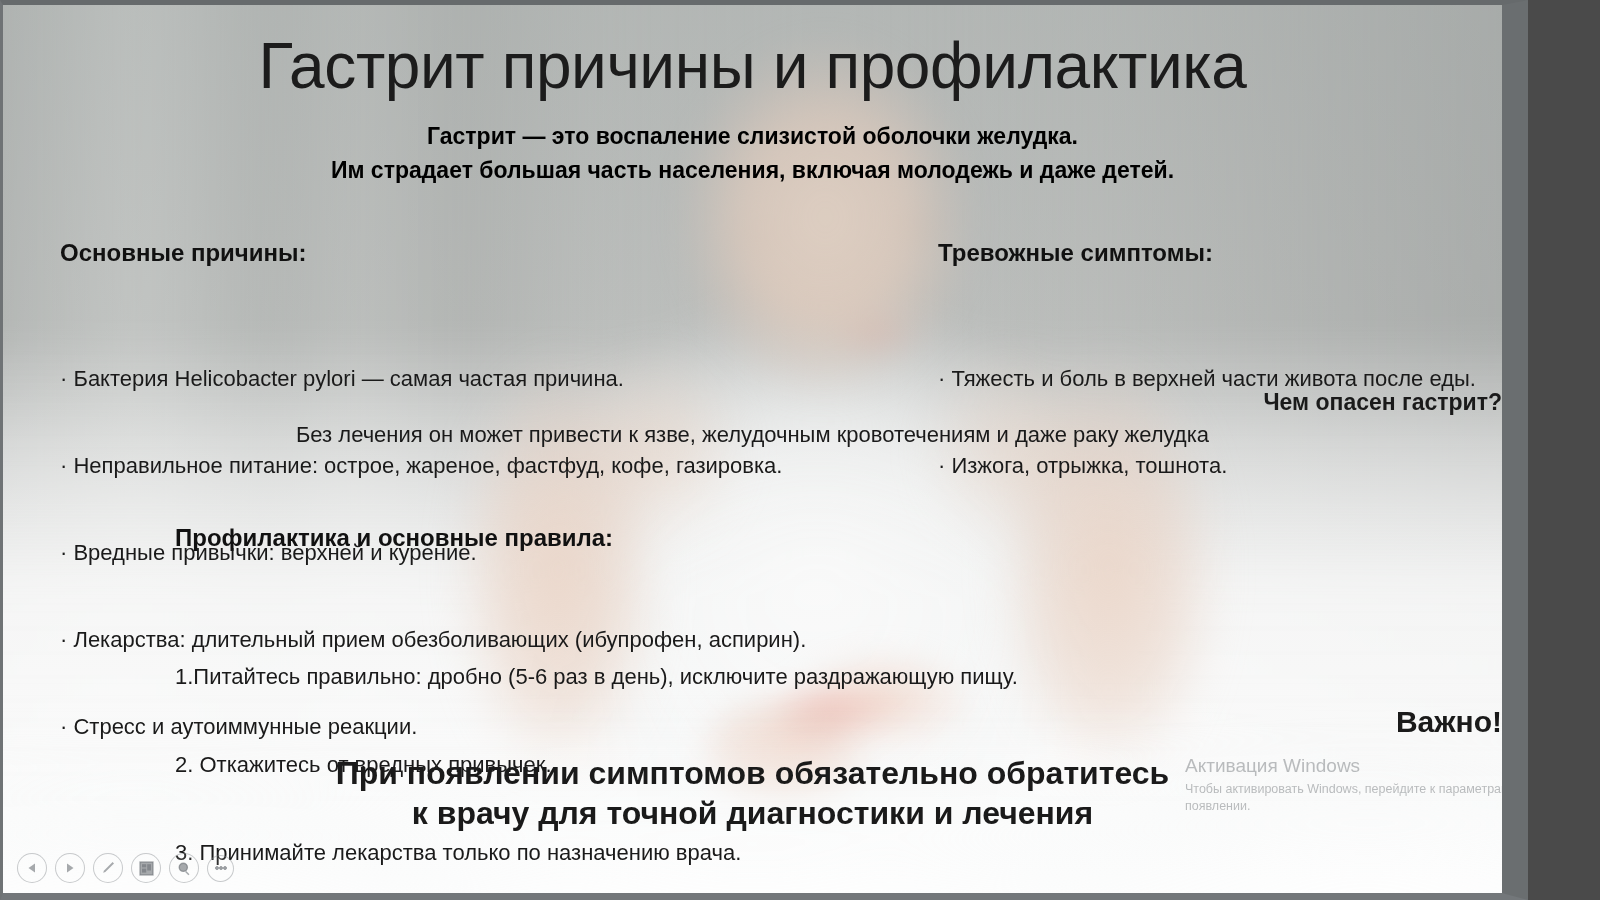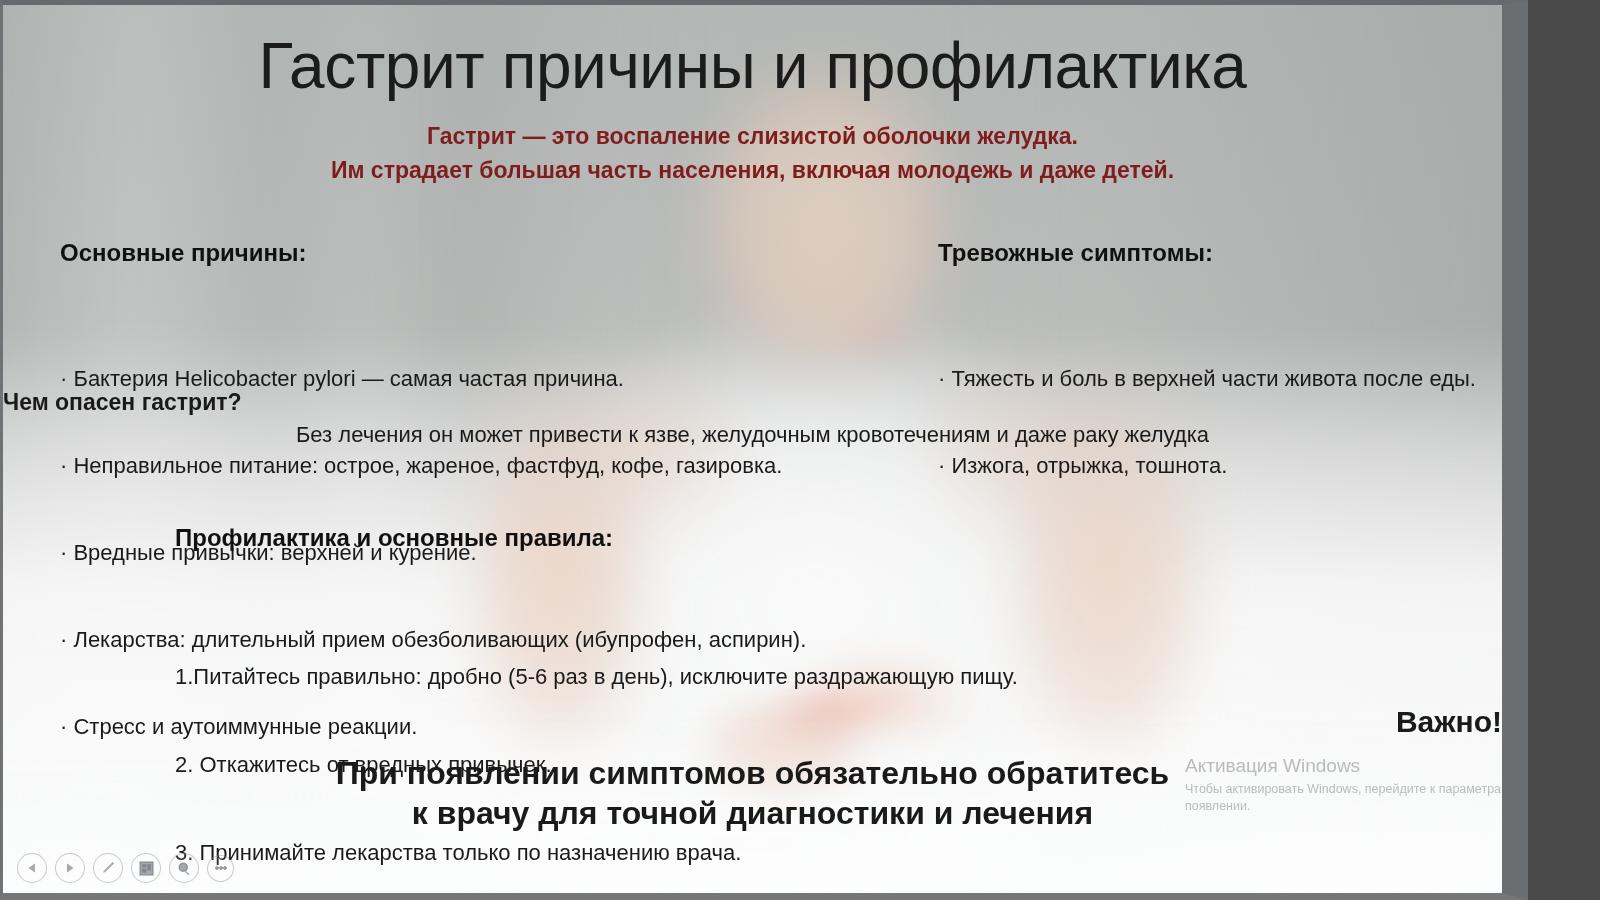--- a/index.html
+++ b/index.html
@@ -132,42 +132,42 @@
     font-size: 64px;
     font-weight: 400;
     letter-spacing: -0.4px;
     color: #1c1c1c;
   }
   #intro-line-1, #intro-line-2 {
     left: 0; right: 0;
     text-align: center;
     font-size: 23px;
     font-weight: bold;
-    color: #7f1d1d;
+    color: #000000;
   }
   #intro-line-1 { top: 118px; }
   #intro-line-2 { top: 152px; }
 
   .col-heading {
     font-size: 24px;
     font-weight: bold;
     color: #111;
   }
   .bullet-list { font-size: 22px; font-weight: 400; color: #1a1a1a; }
   .bullet-list .row { margin-bottom: 9px; white-space: pre; }
 
   #causes-block { left: 57px; top: 198px; }
   #causes-heading { margin-bottom: 11px; }
 
   #symptoms-block { left: 935px; top: 198px; }
   #symptoms-heading { margin-bottom: 11px; }
 
   #danger-heading {
     left: 0; right: 0; top: 384px;
-    text-align: left;
+    text-align: right;
     font-size: 23px;
     font-weight: bold;
   }
   #danger-text {
     left: 0; right: 0; top: 417px;
     text-align: center;
     font-size: 22px;
   }
 
   #prevention-block { left: 172px; top: 483px; }

